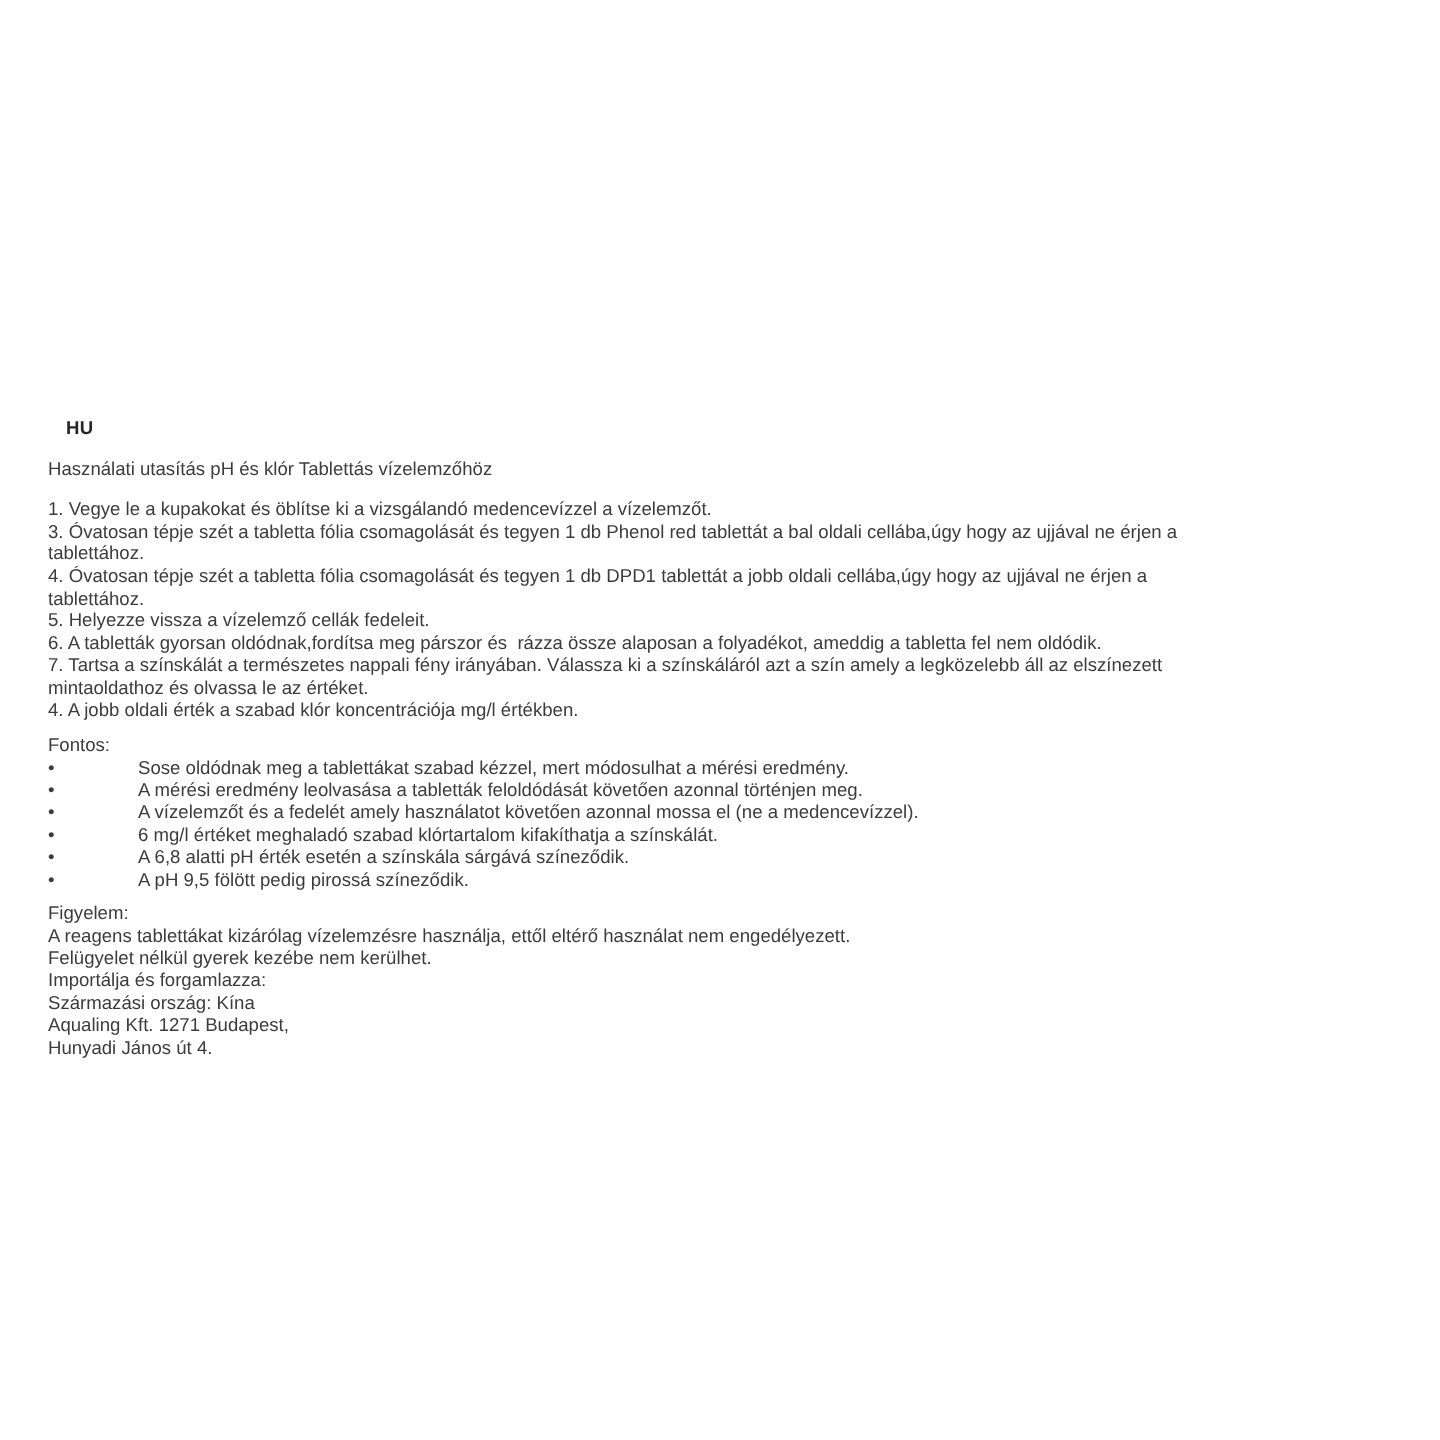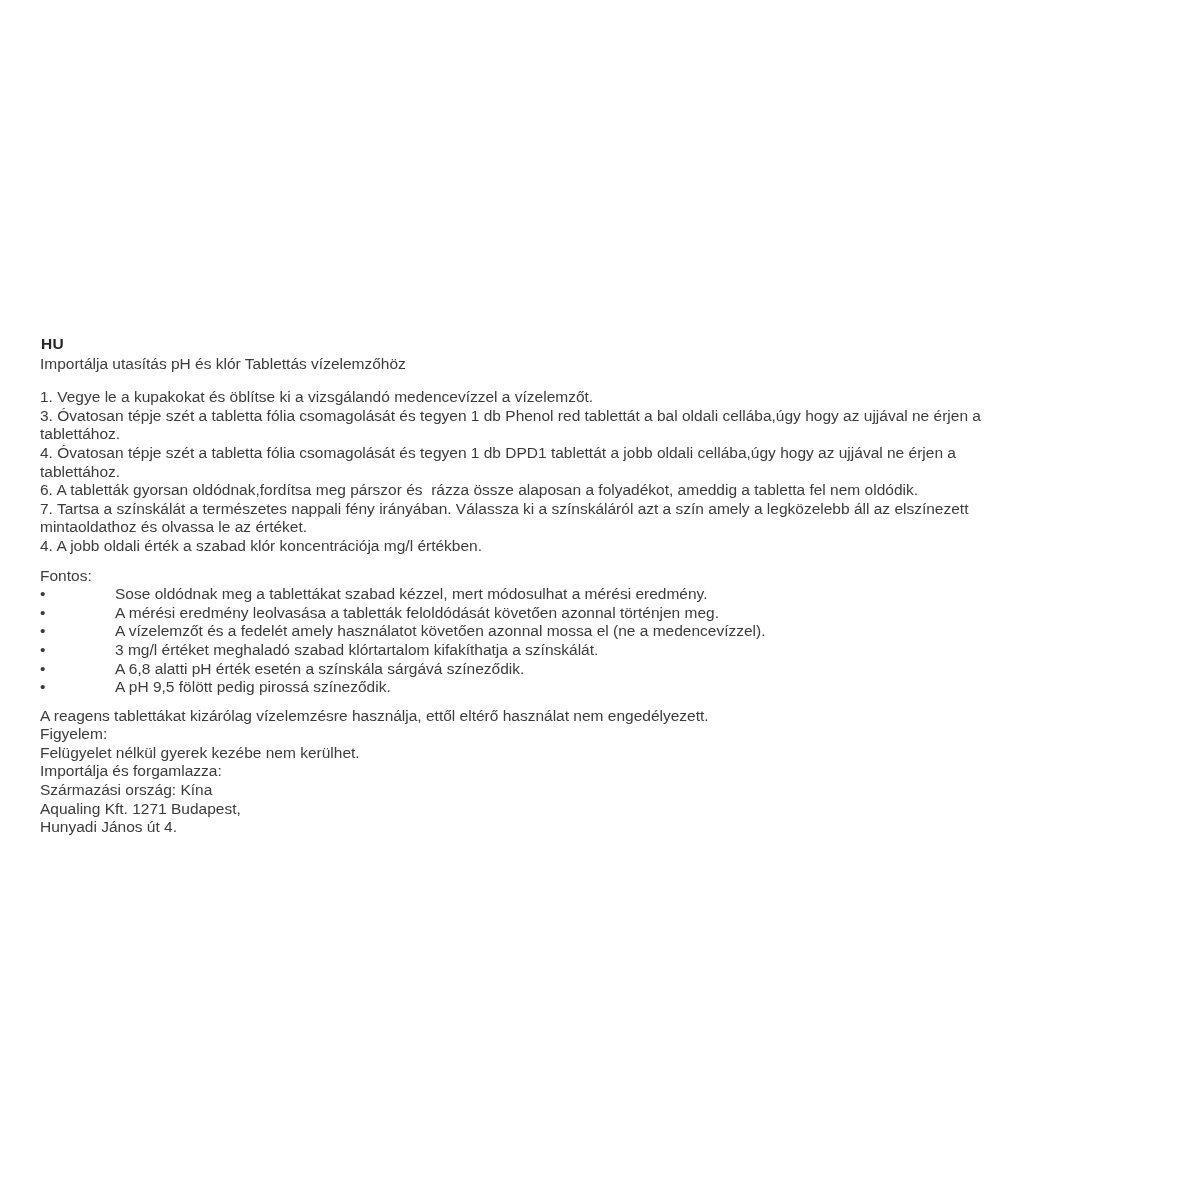--- a/index.html
+++ b/index.html
@@ -21,21 +21,21 @@
     top: 334px;
     width: 1125px;
     font-size: 15.5px;
     line-height: 18.6px;
   }
   .line {
     margin: 0;
     white-space: pre-wrap;
   }
   .lang-code {
-    margin: 1px;
+    margin: 15px;
     font-weight: 700;
     color: #262626;
     letter-spacing: 0.3px;
   }
   .spacer-title { height: 15px; }
   .spacer-fontos { height: 11px; }
   .spacer-figyelem { height: 10px; }
   .bullet-row {
     display: flex;
     margin: 0;
@@ -48,29 +48,30 @@
     flex: 1 1 auto;
     white-space: pre-wrap;
   }
 </style>
 </head>
 <body>
 
 <div class="content">
 
   <p class="lang-code">HU</p>
-  <p class="line">Importálja utasítás pH és klór Tablettás vízelemzőhöz</p>
+  <p class="line">Használati utasítás pH és klór Tablettás vízelemzőhöz</p>
 
   <div class="spacer-title"></div>
 
   <p class="line">1. Vegye le a kupakokat és öblítse ki a vizsgálandó medencevízzel a vízelemzőt.</p>
   <p class="line">3. Óvatosan tépje szét a tabletta fólia csomagolását és tegyen 1 db Phenol red tablettát a bal oldali cellába,úgy hogy az ujjával ne érjen a
 tablettához.</p>
   <p class="line">4. Óvatosan tépje szét a tabletta fólia csomagolását és tegyen 1 db DPD1 tablettát a jobb oldali cellába,úgy hogy az ujjával ne érjen a
 tablettához.</p>
+  <p class="line">5. Helyezze vissza a vízelemző cellák fedeleit.</p>
   <p class="line">6. A tabletták gyorsan oldódnak,fordítsa meg párszor és  rázza össze alaposan a folyadékot, ameddig a tabletta fel nem oldódik.</p>
   <p class="line">7. Tartsa a színskálát a természetes nappali fény irányában. Válassza ki a színskáláról azt a szín amely a legközelebb áll az elszínezett
 mintaoldathoz és olvassa le az értéket.</p>
   <p class="line">4. A jobb oldali érték a szabad klór koncentrációja mg/l értékben.</p>
 
   <div class="spacer-fontos"></div>
 
   <p class="line">Fontos:</p>
 
   <div class="bullet-row">
@@ -80,34 +81,34 @@
   <div class="bullet-row">
     <span class="bullet-glyph">•</span>
     <span class="bullet-text">A mérési eredmény leolvasása a tabletták feloldódását követően azonnal történjen meg.</span>
   </div>
   <div class="bullet-row">
     <span class="bullet-glyph">•</span>
     <span class="bullet-text">A vízelemzőt és a fedelét amely használatot követően azonnal mossa el (ne a medencevízzel).</span>
   </div>
   <div class="bullet-row">
     <span class="bullet-glyph">•</span>
-    <span class="bullet-text">3 mg/l értéket meghaladó szabad klórtartalom kifakíthatja a színskálát.</span>
+    <span class="bullet-text">6 mg/l értéket meghaladó szabad klórtartalom kifakíthatja a színskálát.</span>
   </div>
   <div class="bullet-row">
     <span class="bullet-glyph">•</span>
     <span class="bullet-text">A 6,8 alatti pH érték esetén a színskála sárgává színeződik.</span>
   </div>
   <div class="bullet-row">
     <span class="bullet-glyph">•</span>
     <span class="bullet-text">A pH 9,5 fölött pedig pirossá színeződik.</span>
   </div>
 
   <div class="spacer-figyelem"></div>
 
+  <p class="line">Figyelem:</p>
   <p class="line">A reagens tablettákat kizárólag vízelemzésre használja, ettől eltérő használat nem engedélyezett.</p>
-  <p class="line">Figyelem:</p>
   <p class="line">Felügyelet nélkül gyerek kezébe nem kerülhet.</p>
   <p class="line">Importálja és forgamlazza:</p>
   <p class="line">Származási ország: Kína</p>
   <p class="line">Aqualing Kft. 1271 Budapest,</p>
   <p class="line">Hunyadi János út 4.</p>
 
 </div>
 
 </body></html>

